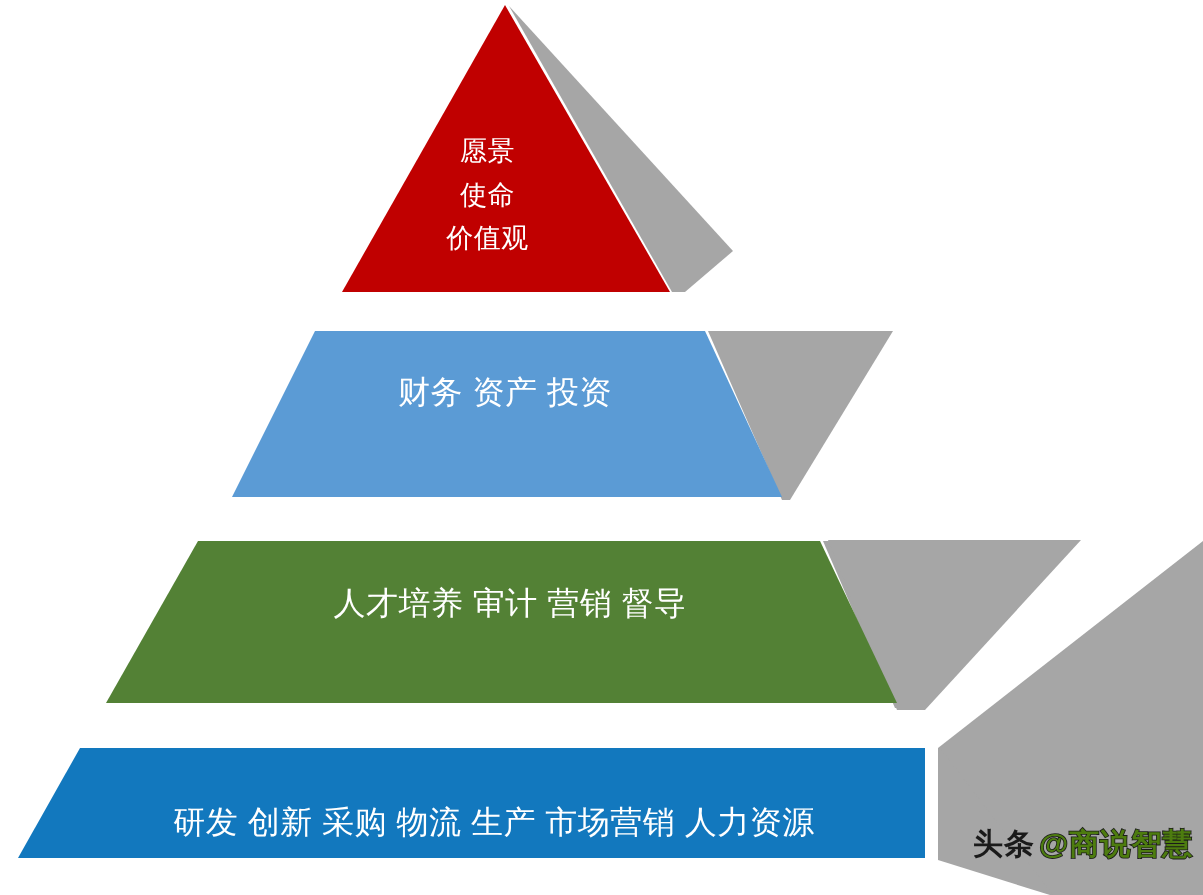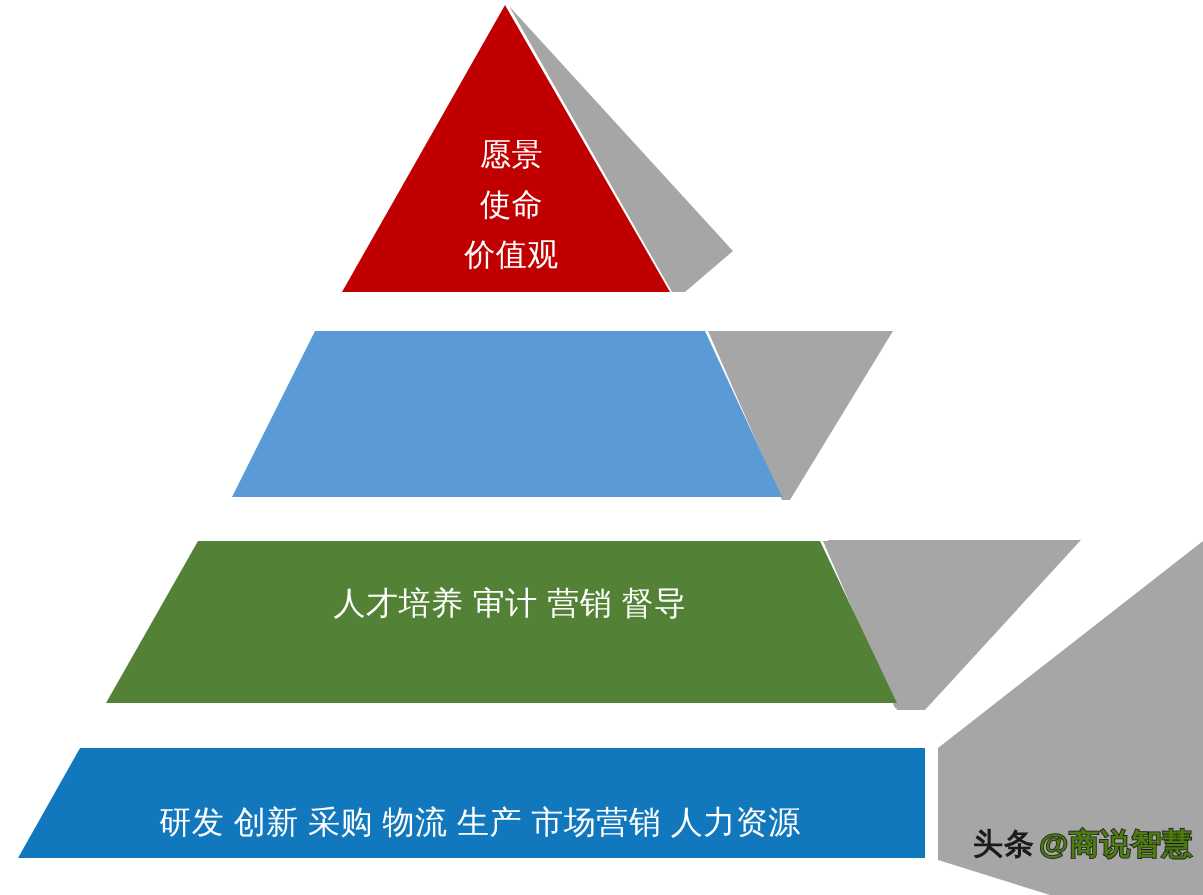--- a/index.html
+++ b/index.html
@@ -29,42 +29,42 @@
     position: absolute;
     color: #ffffff;
     text-align: center;
     line-height: 1.42;
     white-space: nowrap;
     pointer-events: none;
     font-weight: 400;
     letter-spacing: 0.5px;
   }
   #level-1-text {
-    left: 349px;
+    left: 325px;
     top: 130px;
     width: 325px;
-    font-size: 31px;
+    font-size: 27px;
     line-height: 1.62;
   }
   #level-2-text {
     left: 280px;
     top: 363px;
     width: 450px;
     font-size: 32px;
     line-height: 1.82;
   }
   #level-3-text {
     left: 170px;
     top: 573px;
     width: 680px;
     font-size: 32px;
     line-height: 1.9;
   }
   #level-4-text {
-    left: 50px;
+    left: 64px;
     top: 800px;
     width: 860px;
     font-size: 32px;
   }
   .tline { display: block; }
   #watermark {
     position: absolute;
     left: 925px;
     top: 824px;
     font-size: 30px;
@@ -111,20 +111,21 @@
 
   </svg>
 
   <div class="level-text" id="level-1-text" style="color: rgb(255, 255, 255);">
     <span class="tline">愿景</span>
     <span class="tline">使命</span>
     <span class="tline">价值观</span>
   </div>
 
   <div class="level-text" id="level-2-text" style="color: rgb(255, 255, 255);">
+    <span class="tline">财务 资产 投资</span>
   </div>
 
   <div class="level-text" id="level-3-text" style="color: rgb(255, 255, 255);">
     <span class="tline">人才培养 审计 营销 督导</span>
   </div>
 
   <div class="level-text" id="level-4-text" style="color: rgb(255, 255, 255);">
     <span class="tline">研发 创新 采购 物流 生产 市场营销 人力资源</span>
   </div>
 

